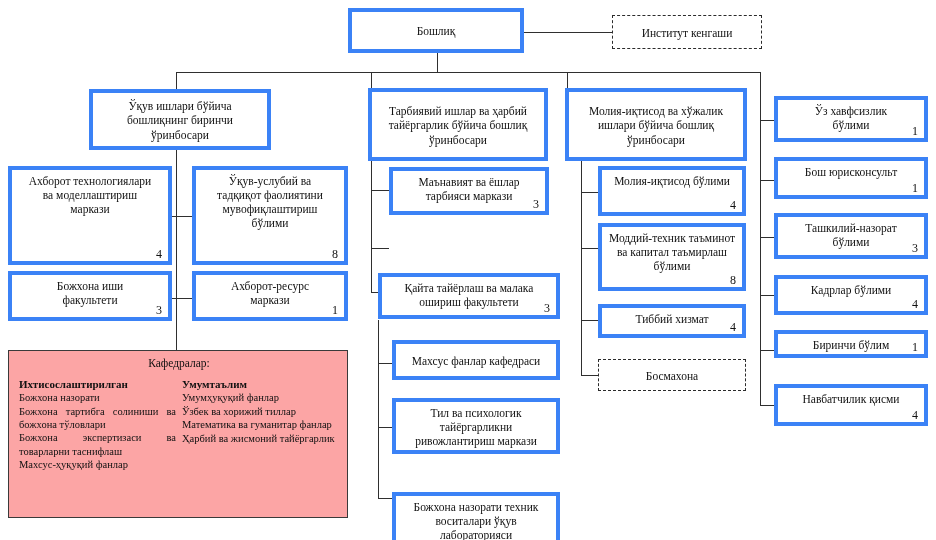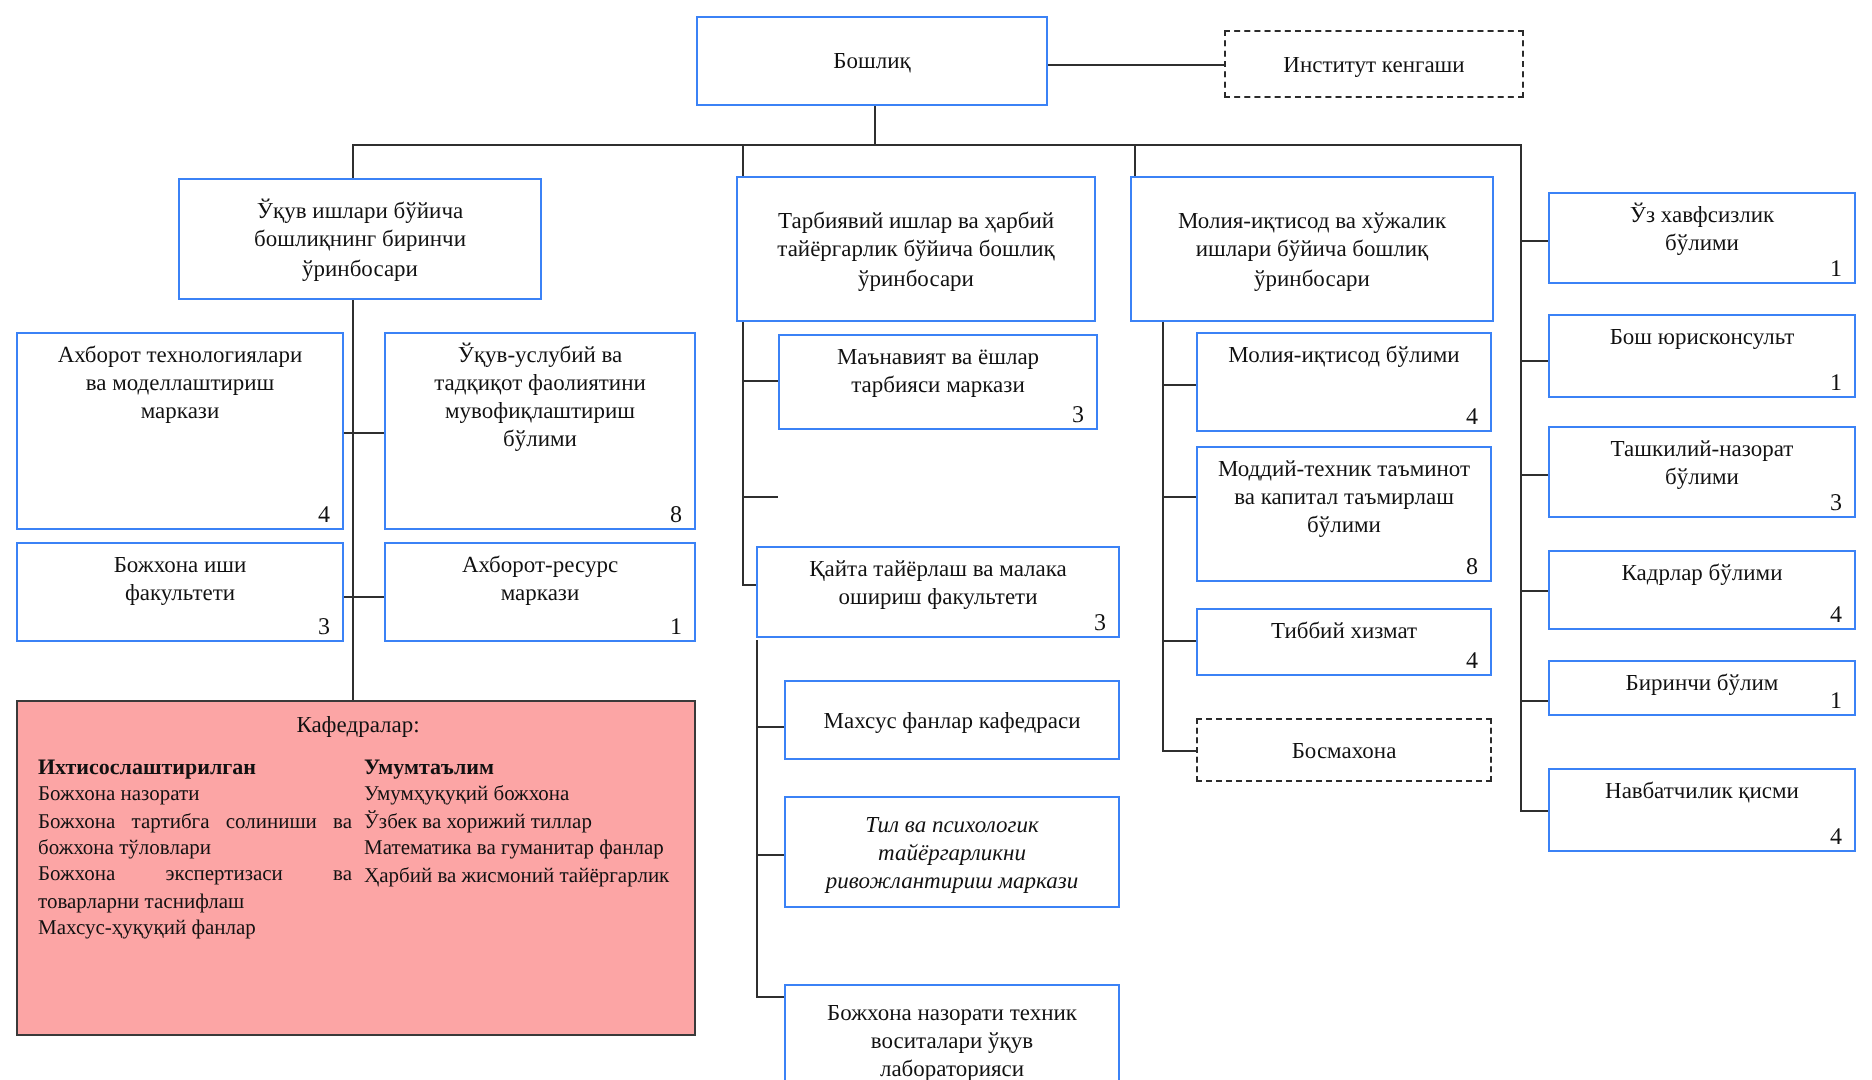--- a/index.html
+++ b/index.html
@@ -12,21 +12,21 @@
   #canvas{
     position:relative;
     width:936px;
     height:540px;
     background:#ffffff;
     overflow:hidden;
   }
   .box{
     position:absolute;
     box-sizing:border-box;
-    border:1px solid #3b82f6;
+    border:4px solid #3b82f6;
     background:#ffffff;
     display:flex;
     flex-direction:column;
     align-items:center;
     justify-content:flex-start;
     text-align:center;
     line-height:1.22;
     font-size:11.5px;
     padding:4px 5px 2px 5px;
     z-index:3;
@@ -196,21 +196,21 @@
         <ul>
           <li>Божхона назорати</li>
           <li>Божхона тартибга солиниши ва божхона тўловлари</li>
           <li>Божхона экспертизаси ва товарларни таснифлаш</li>
           <li>Махсус-ҳуқуқий фанлар</li>
         </ul>
       </div>
       <div class="col">
         <div class="col-head">Умумтаълим</div>
         <ul>
-          <li>Умумҳуқуқий божхона</li>
+          <li>Умумҳуқуқий фанлар</li>
           <li>Ўзбек ва хорижий тиллар</li>
           <li>Математика ва гуманитар фанлар</li>
           <li>Ҳарбий ва жисмоний тайёргарлик</li>
         </ul>
       </div>
     </div>
   </div>
 
   <div class="box" style="left:389px;top:167px;width:160px;height:48px;">
     <span class="lbl">Маънавият ва ёшлар
@@ -218,21 +218,21 @@
     <span class="cnt">3</span>
   </div>
   <div class="box" style="left:378px;top:273px;width:182px;height:46px;">
     <span class="lbl">Қайта тайёрлаш ва малака
 ошириш факультети</span>
     <span class="cnt">3</span>
   </div>
   <div class="box mid" style="left:392px;top:340px;width:168px;height:40px;">
     <span class="lbl">Махсус фанлар кафедраси</span>
   </div>
-  <div class="box mid" style="left:392px;top:398px;width:168px;height:56px;font-style:italic;">
+  <div class="box mid" style="left:392px;top:398px;width:168px;height:56px;">
     <span class="lbl">Тил ва психологик
 тайёргарликни
 ривожлантириш маркази</span>
   </div>
   <div class="box mid" style="left:392px;top:492px;width:168px;height:56px;">
     <span class="lbl">Божхона назорати техник
 воситалари ўқув
 лабораторияси</span>
   </div>
 

